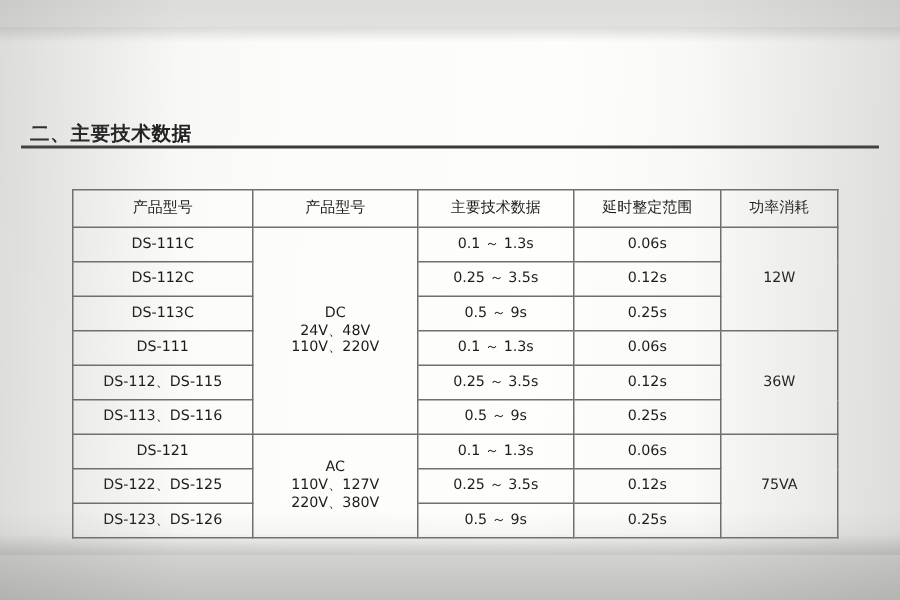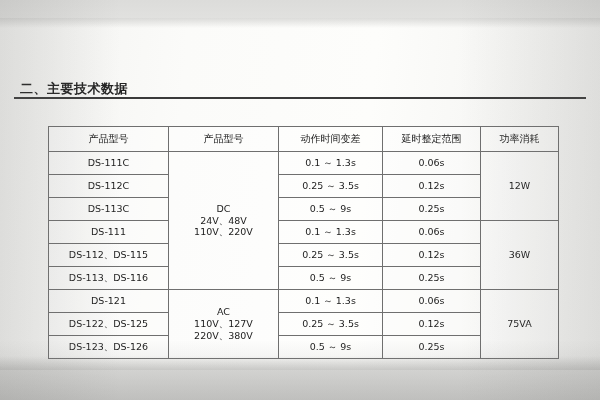--- a/index.html
+++ b/index.html
@@ -139,21 +139,21 @@
         <col class="col-model">
         <col class="col-voltage">
         <col class="col-range">
         <col class="col-dev">
         <col class="col-power">
       </colgroup>
       <thead>
         <tr>
           <th>产品型号</th>
           <th>产品型号</th>
-          <th>动作时间变差</th>
+          <th>主要技术数据</th>
           <th>延时整定范围</th>
           <th>功率消耗</th>
         </tr>
       </thead>
       <tbody>
         <tr>
           <td>DS-111C</td>
           <td class="vcell" rowspan="6">
             <div>DC</div>
             <div>24V、48V</div>

